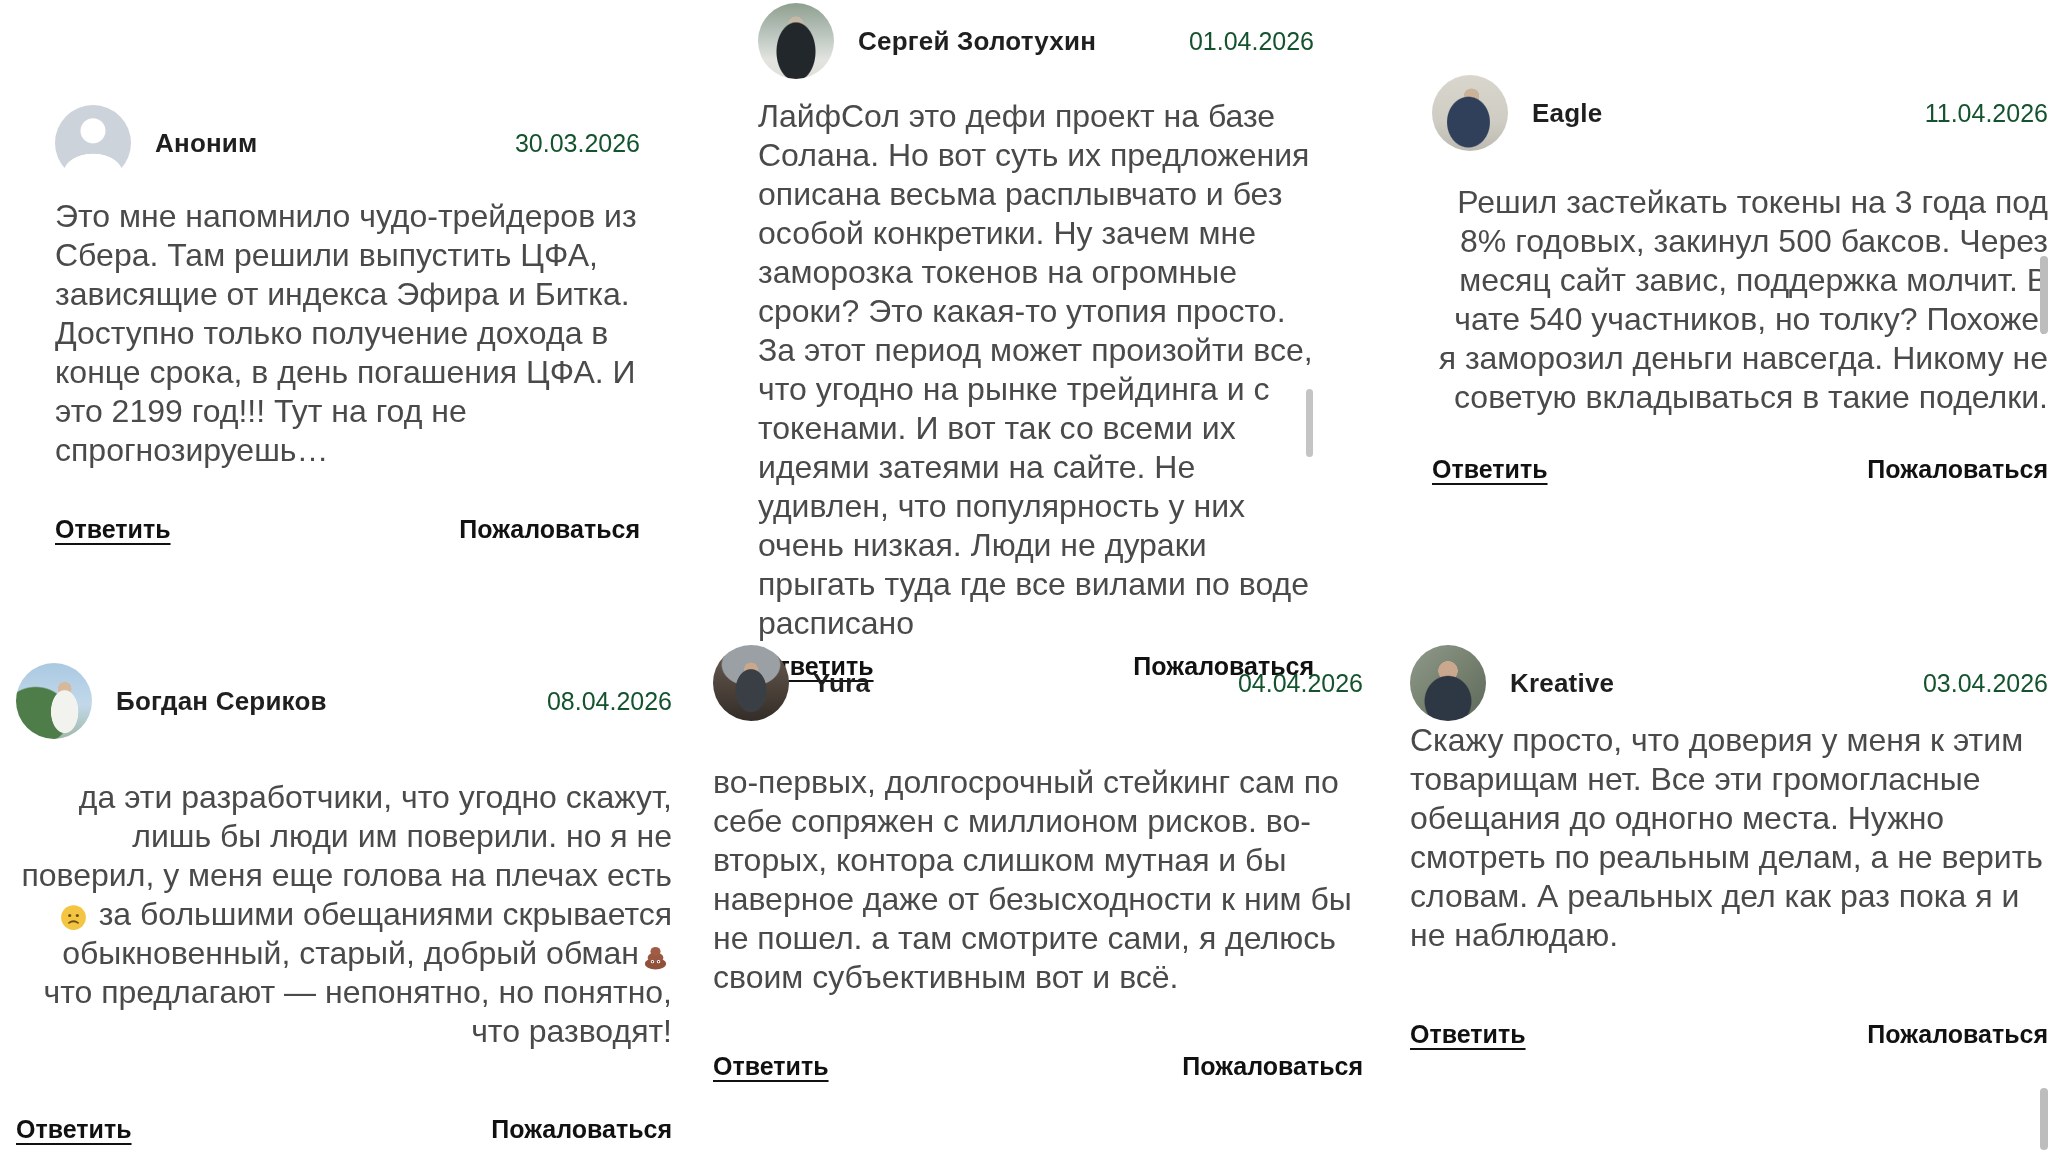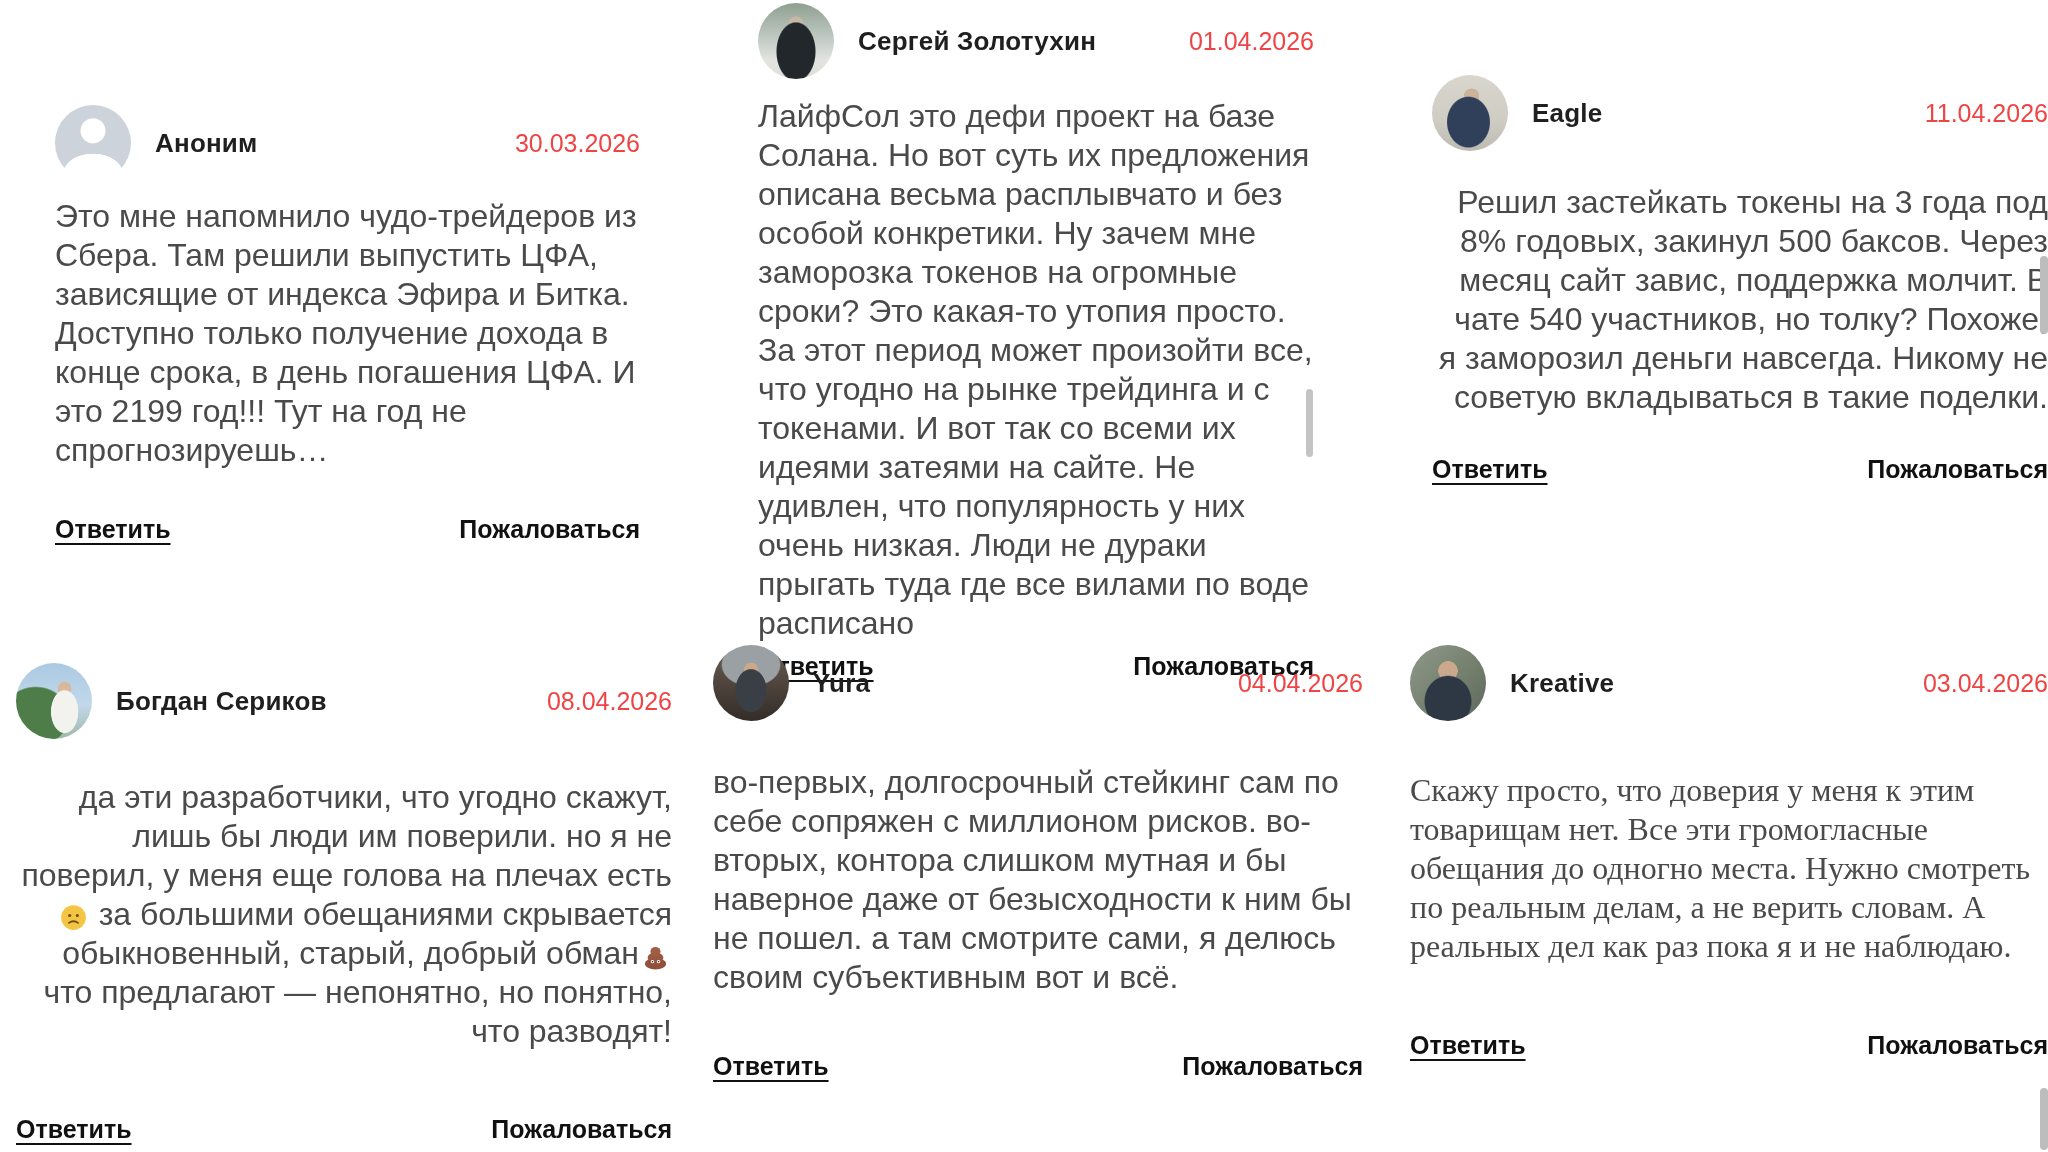--- a/index.html
+++ b/index.html
@@ -30,35 +30,35 @@
   .av5{background:
     radial-gradient(16px 22px at 50% 60%,#3a3f46 0 95%,rgba(0,0,0,0) 100%),
     radial-gradient(circle 7px at 50% 32%,#caa88c 0 95%,rgba(0,0,0,0) 100%),
     radial-gradient(30px 22px at 50% 26%,#9aa0a3 0 95%,rgba(0,0,0,0) 100%),
     linear-gradient(180deg,#6b5f55 0%,#4a4038 60%,#332c28 100%);}
   .av6{background:
     radial-gradient(24px 26px at 50% 74%,#2e3744 0 95%,rgba(0,0,0,0) 100%),
     radial-gradient(circle 10px at 50% 34%,#c9a88e 0 95%,rgba(0,0,0,0) 100%),
     linear-gradient(135deg,#8f9a8c 0%,#76816f 50%,#5d685c 100%);}
   .author{margin-left:24px;font-size:26px;font-weight:bold;color:#1f1f1f;letter-spacing:.2px;}
-  .date{margin-left:auto;font-size:25px;color:#ef4444;}
+  .date{margin-left:auto;font-size:25px;color:#14532d;}
   .body{margin:0;font-size:32px;line-height:39px;color:#4a4a4a;}
   .actions{display:flex;justify-content:space-between;align-items:center;font-size:25px;font-weight:bold;color:#111;}
   .actions a{color:#111;cursor:pointer;}
   .reply{text-decoration:underline;text-underline-offset:5px;text-decoration-thickness:2px;}
   .report{text-decoration:none;}
   .emoji{display:inline-block;vertical-align:-6px;margin:0 3px;line-height:0;}
   .sb{position:absolute;border-radius:4px;background:#c4c4c4;}
   
   .c0{left:55px;top:105px;width:585px;}   .c0 .body{margin-top:16px;} .c0 .actions{margin-top:45px;}
   .c1{left:758px;top:3px;width:556px;}    .c1 .body{margin-top:18px;} .c1 .actions{margin-top:9px;}
   .c2{left:1432px;top:75px;width:616px;}  .c2 .body{margin-top:32px;text-align:right;} .c2 .actions{margin-top:38px;}
   .c3{left:16px;top:663px;width:656px;text-align:right;}   .c3 .body{margin-top:39px;} .c3 .actions{margin-top:64px;}
   .c4{left:713px;top:645px;width:650px;}  .c4 .body{margin-top:42px;} .c4 .actions{margin-top:55px;}
-  .c5{left:1410px;top:645px;width:638px;} .c5 .body{margin-top:50px;font-family:Liberation Serif, serif;} .c5 .actions{margin-top:65px;}
+  .c5{left:1410px;top:645px;width:638px;} .c5 .body{} .c5 .actions{margin-top:65px;}
   #sb-card2{left:1306px;top:389px;width:7px;height:68px;}
   #sb-page-top{left:2040px;top:256px;width:8px;height:78px;background:#bdbdbd;}
   #sb-page-bottom{left:2040px;top:1088px;width:8px;height:62px;background:#bdbdbd;}
 </style>
 </head>
 <body>
 
 <div class="stage">
 
   <article class="card c0">

